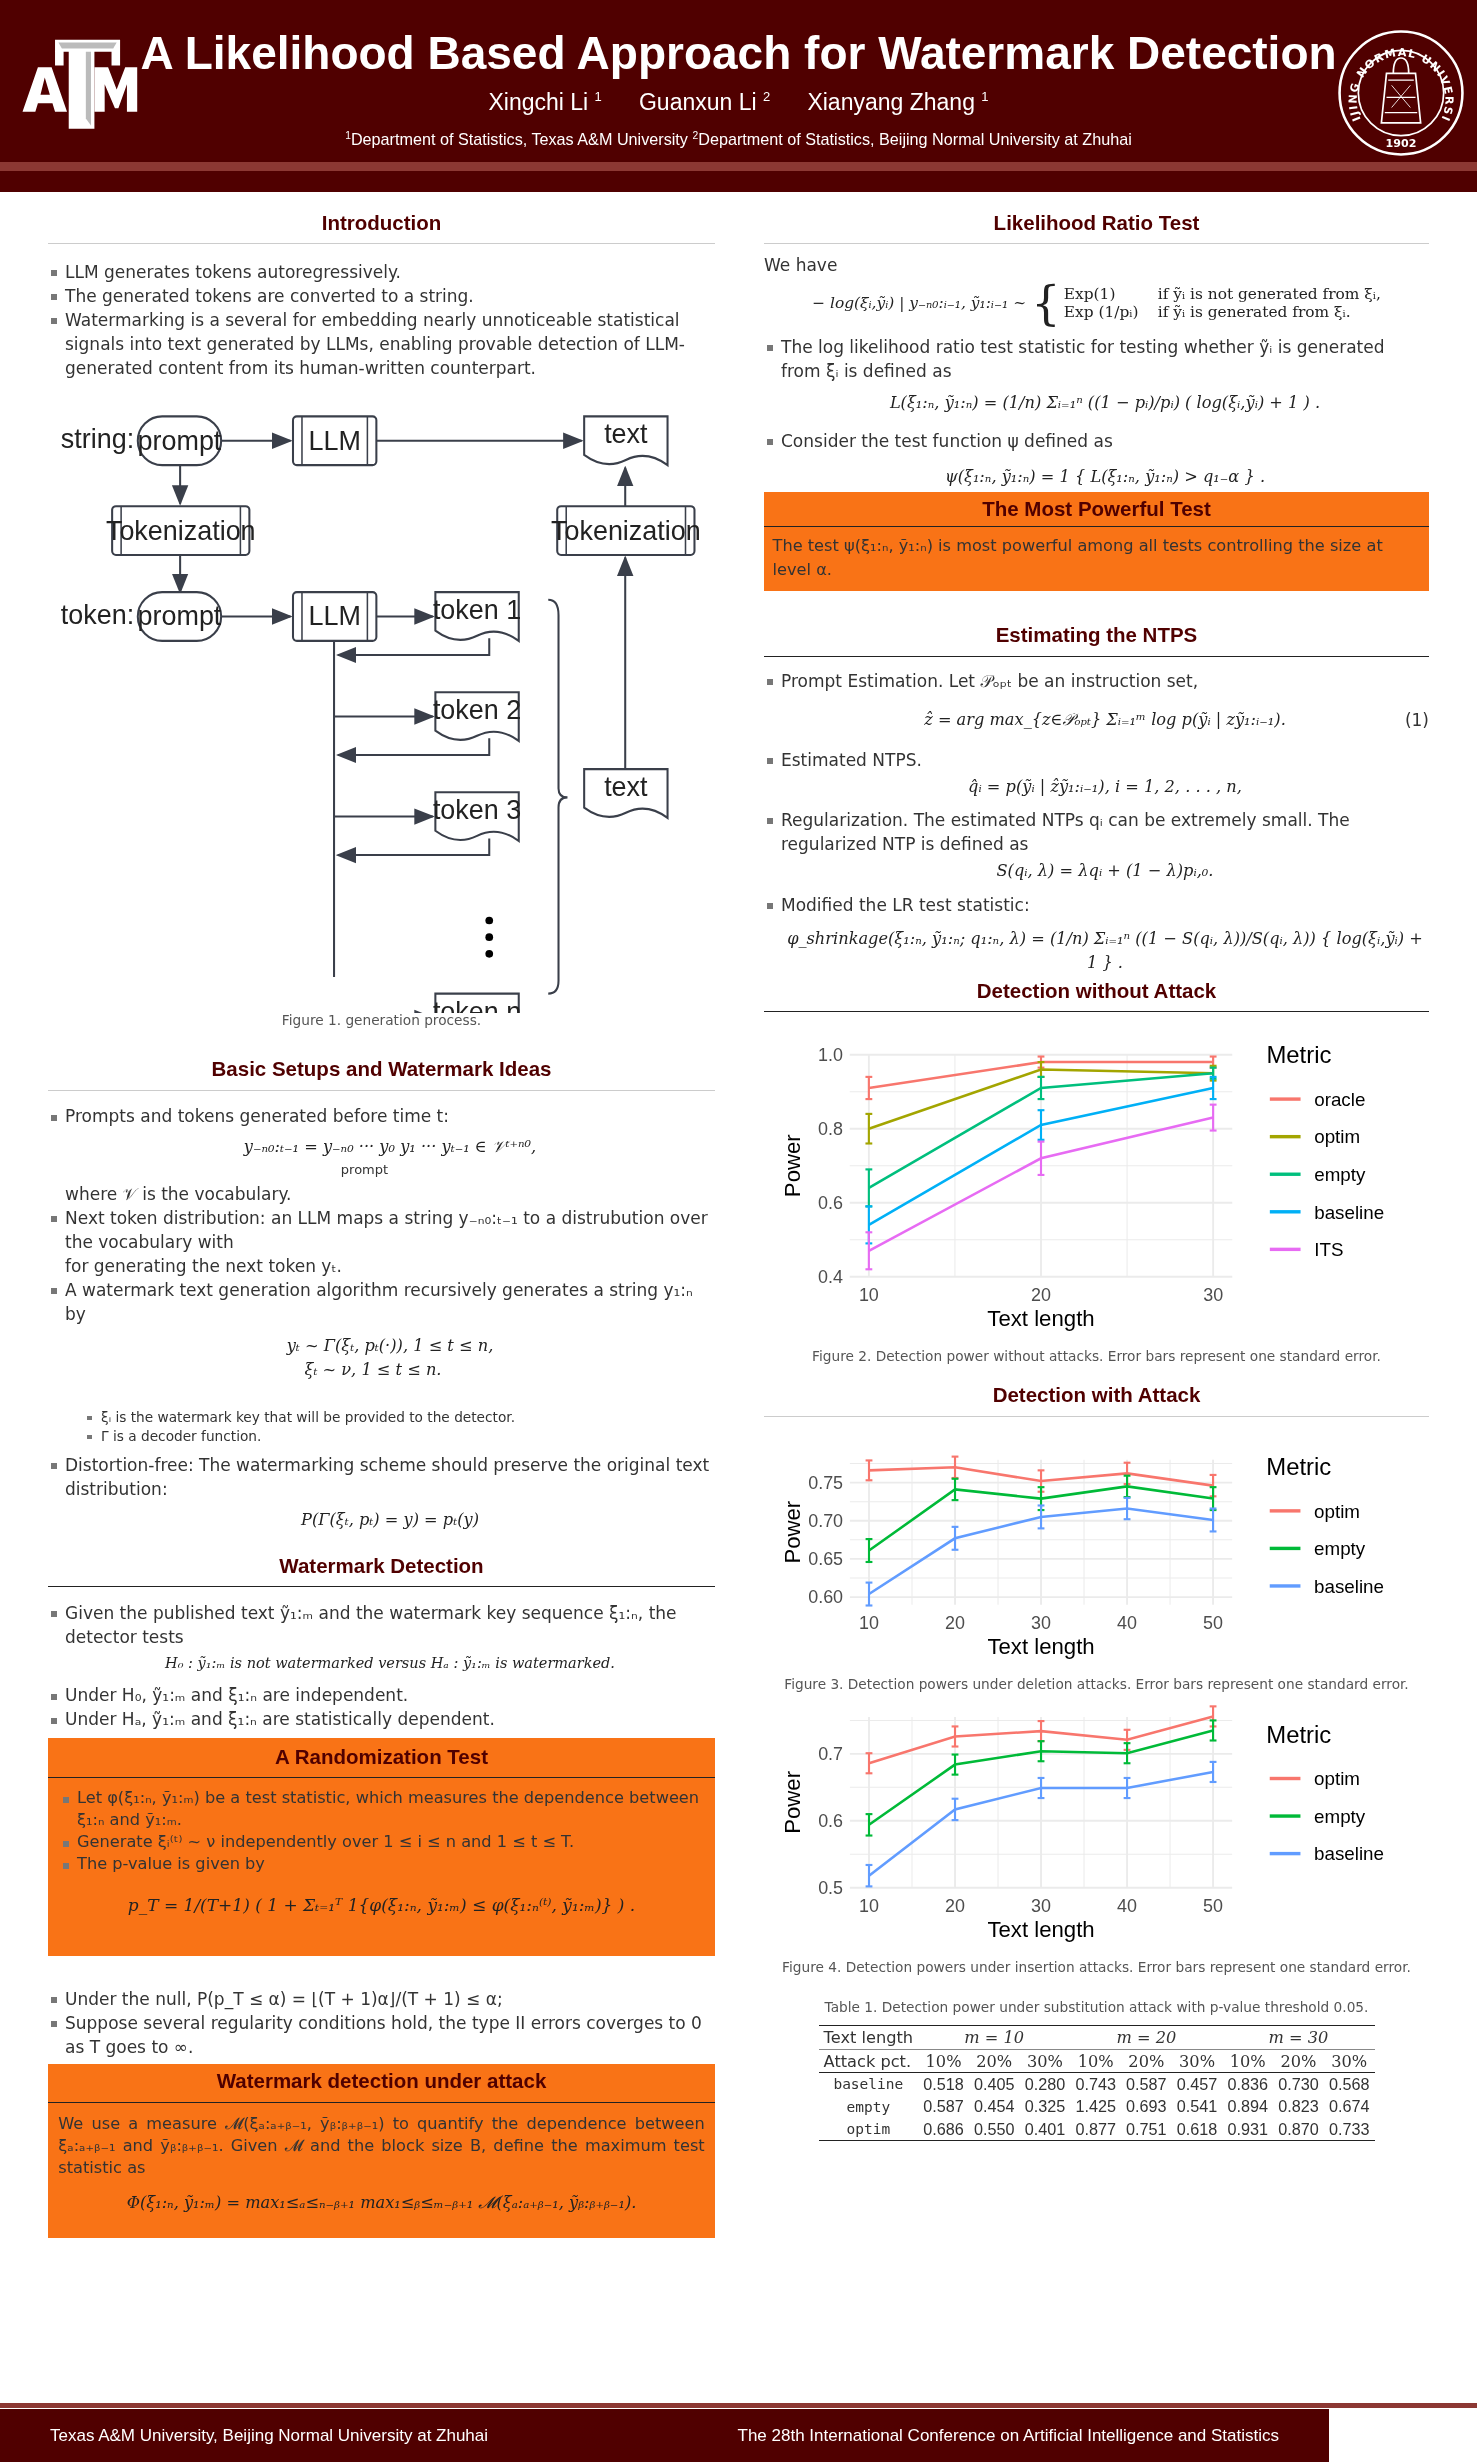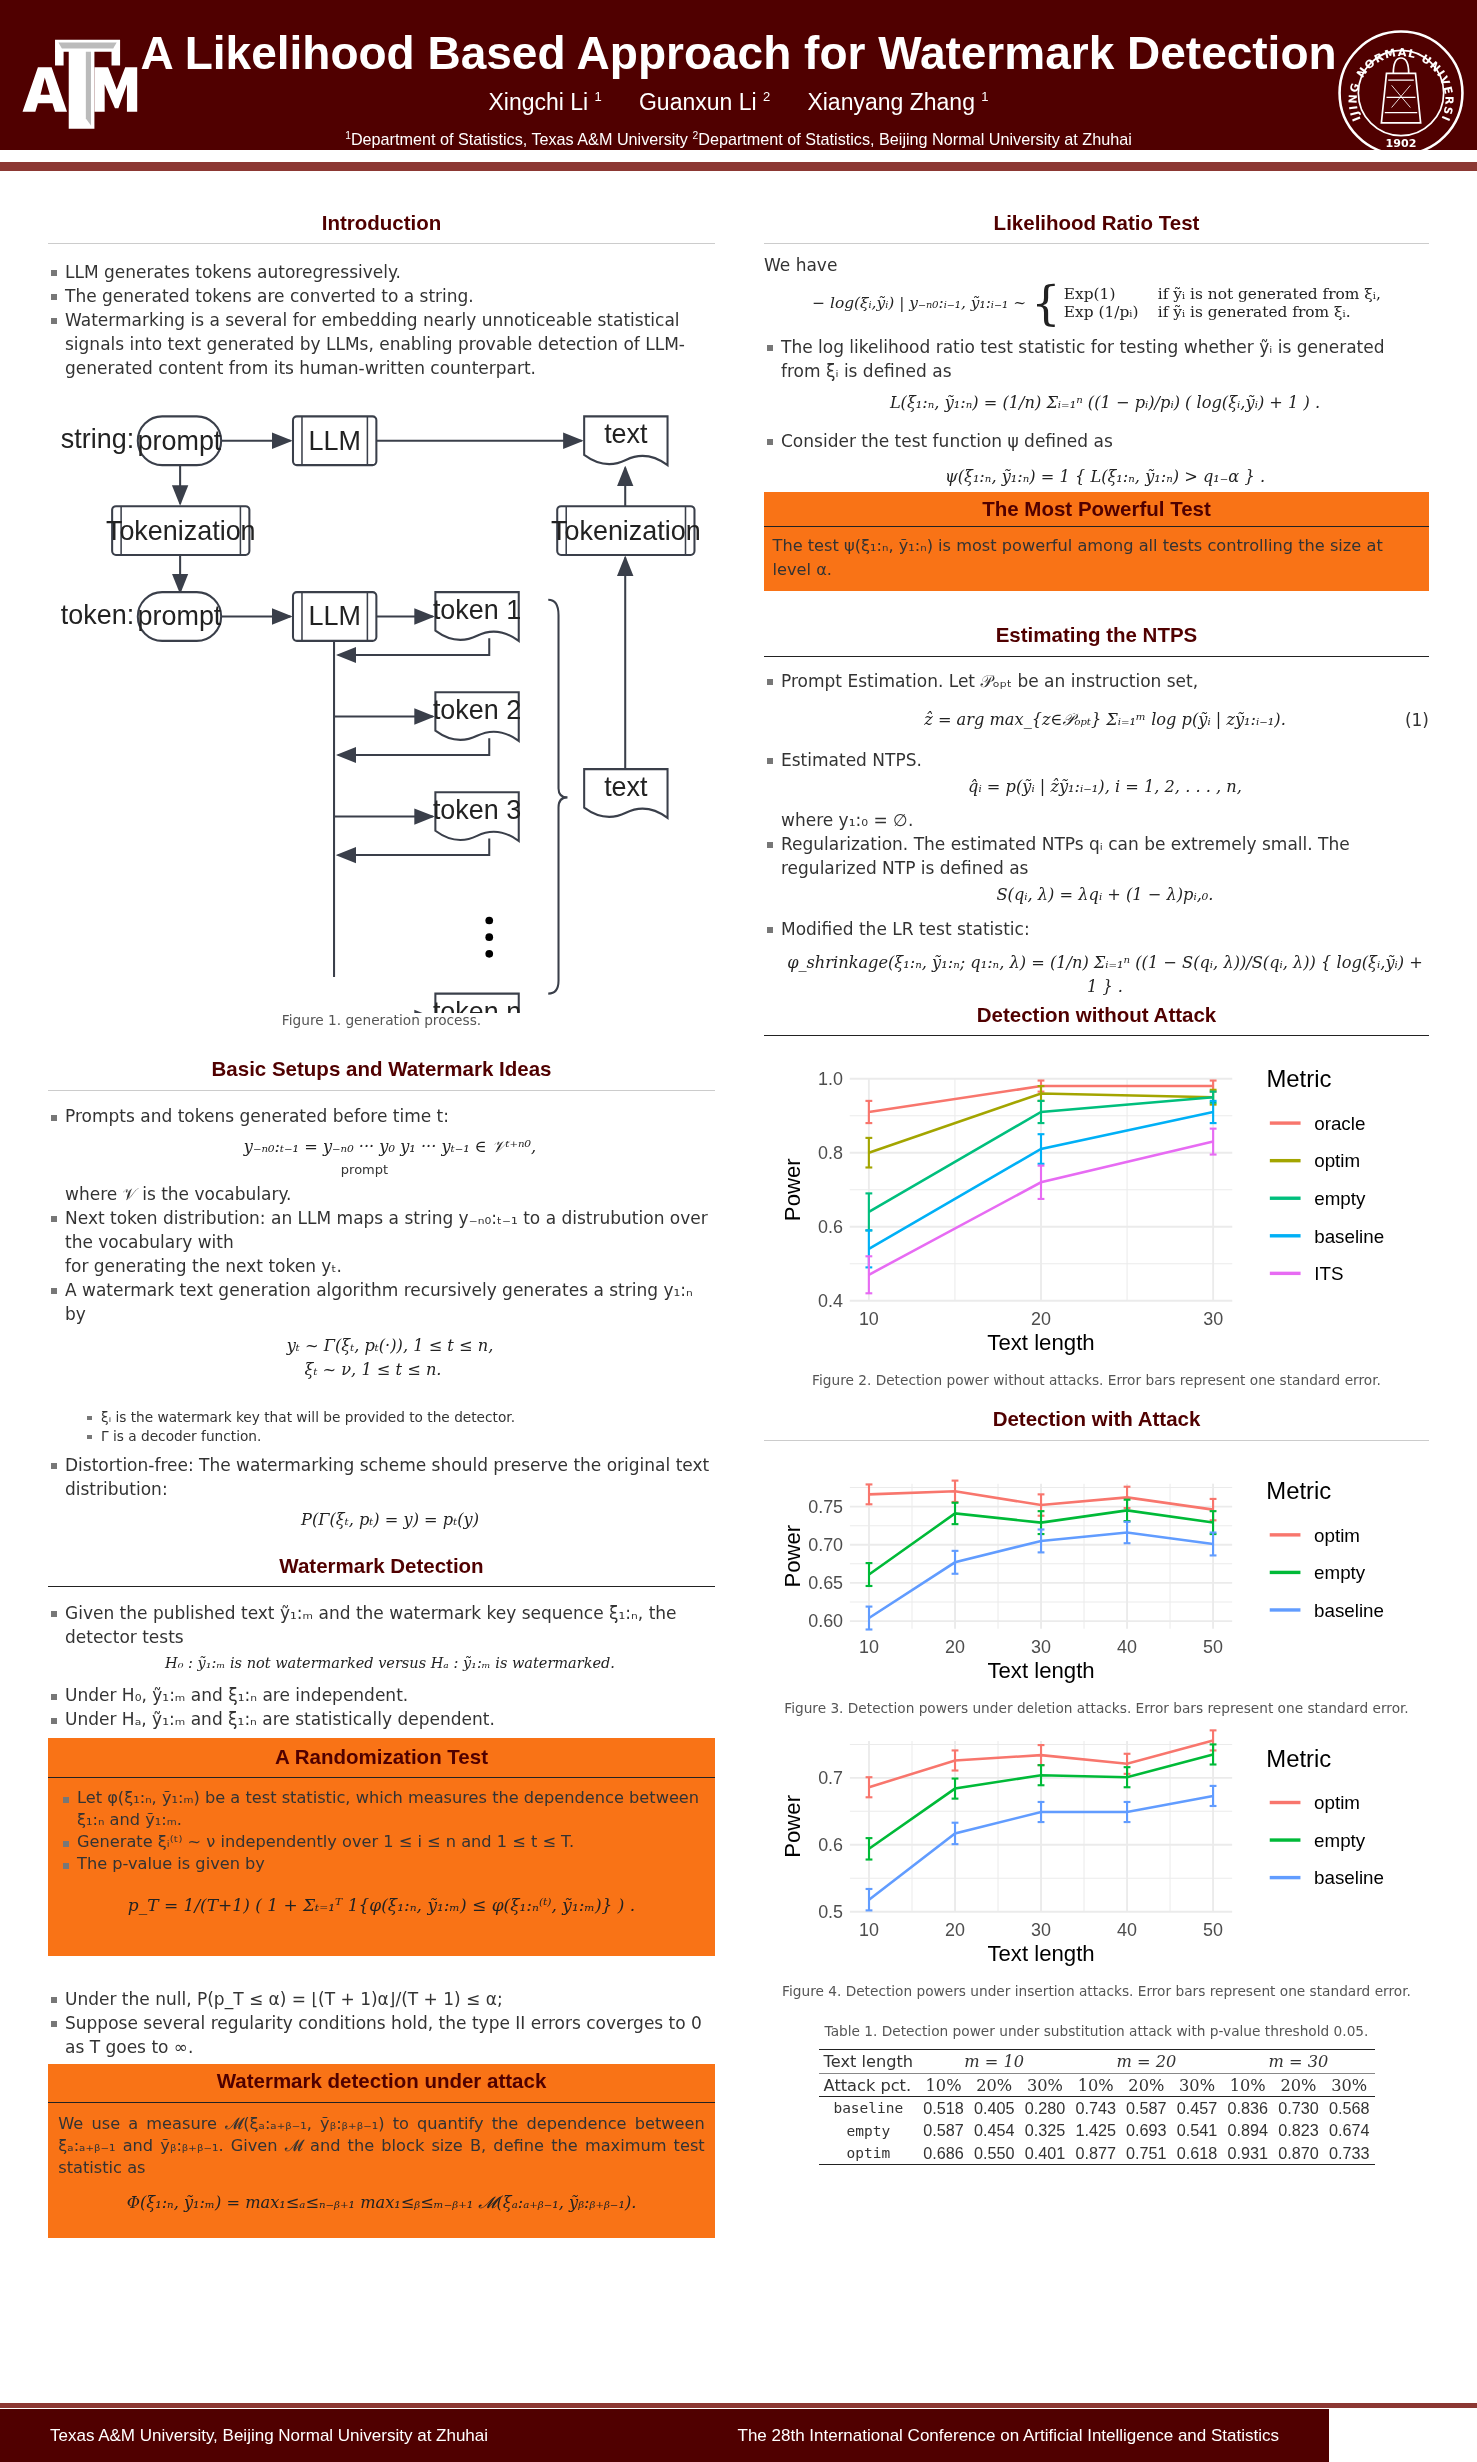--- a/index.html
+++ b/index.html
@@ -2,21 +2,21 @@
 <html style="font-size:13.7px"><head>
 <meta charset="utf-8">
 <style>
   * { box-sizing: border-box; margin: 0; padding: 0; }
   html, body { width: 1477px; height: 2462px; background: #ffffff; overflow: hidden; }
   body { position: relative; font-family: "DejaVu Sans", sans-serif; color: #333; }
   .math { font-family: "DejaVu Serif", serif; font-style: italic; }
   .mathr { font-family: "DejaVu Serif", serif; }
 
   
-  #header { position: absolute; left: 0; top: 0; width: 1477px; height: 150px; background: #500000; color: #fff; }
+  #header { position: absolute; left: 0; top: 0; width: 1477px; height: 192px; background: #500000; color: #fff; }
   #header .title { position: absolute; left: 0; right: 0; top: 26px; text-align: center; font-family: "Liberation Sans", sans-serif; font-weight: bold; font-size: 46px; letter-spacing: 0px; }
   #header .authors { position: absolute; left: 0; right: 0; top: 89px; text-align: center; font-size: 23px; font-family: "Liberation Sans", sans-serif; }
   #header .authors span { margin: 0 15.4px; }
   #header .authors sup { font-size: 13px; }
   #header .affil { position: absolute; left: 0; right: 0; top: 130px; text-align: center; font-size: 16.2px; font-family: "Liberation Sans", sans-serif; }
   #header .affil sup { font-size: 10.3px; }
   #tamu-logo { position: absolute; left: 19px; top: 32.5px; width: 120px; width: 120px; height: 101px; }
   #bnu-logo { position: absolute; left: 1337px; top: 29px; width: 128px; height: 128px; }
   #header-bottom { position: absolute; left: 0; top: 162px; width: 1477px; height: 8.5px; background: #8c3833; }
 
@@ -275,21 +275,20 @@
       <li>
         <span>Prompt Estimation. Let 𝒫ₒₚₜ be an instruction set,</span>
         <div style="position:relative">
           <div class="eq" style="margin:15.4px 0">ẑ = arg max_{z∈𝒫ₒₚₜ} Σᵢ₌₁ᵐ log p(ỹᵢ | zỹ₁:ᵢ₋₁).</div>
           <span style="position:absolute;right:0;top:0;font-size:17px">(1)</span>
         </div>
       </li>
       <li>
         <span>Estimated NTPS.</span>
         <div class="eq" style="margin:3.4px 0 8.5px 0">q̂ᵢ = p(ỹᵢ | ẑỹ₁:ᵢ₋₁),    i = 1, 2, . . . , n,</div>
-        <div>where y₁:₀ = ∅.</div>
       </li>
       <li>
         <span>Regularization. The estimated NTPs qᵢ can be extremely small. The regularized NTP is defined as</span>
         <div class="eq" style="margin:3.4px 0 10.3px 0">S(qᵢ, λ) = λqᵢ + (1 − λ)pᵢ,₀.</div>
       </li>
       <li>
         <span>Modified the LR test statistic:</span>
         <div class="eq" style="margin:10.3px 0 0 0">φ_shrinkage(ξ₁:ₙ, ỹ₁:ₙ; q₁:ₙ, λ) = (1/n) Σᵢ₌₁ⁿ ((1 − S(qᵢ, λ))/S(qᵢ, λ)) { log(ξᵢ,ỹᵢ) + 1 } .</div>
       </li>
     </ul>

